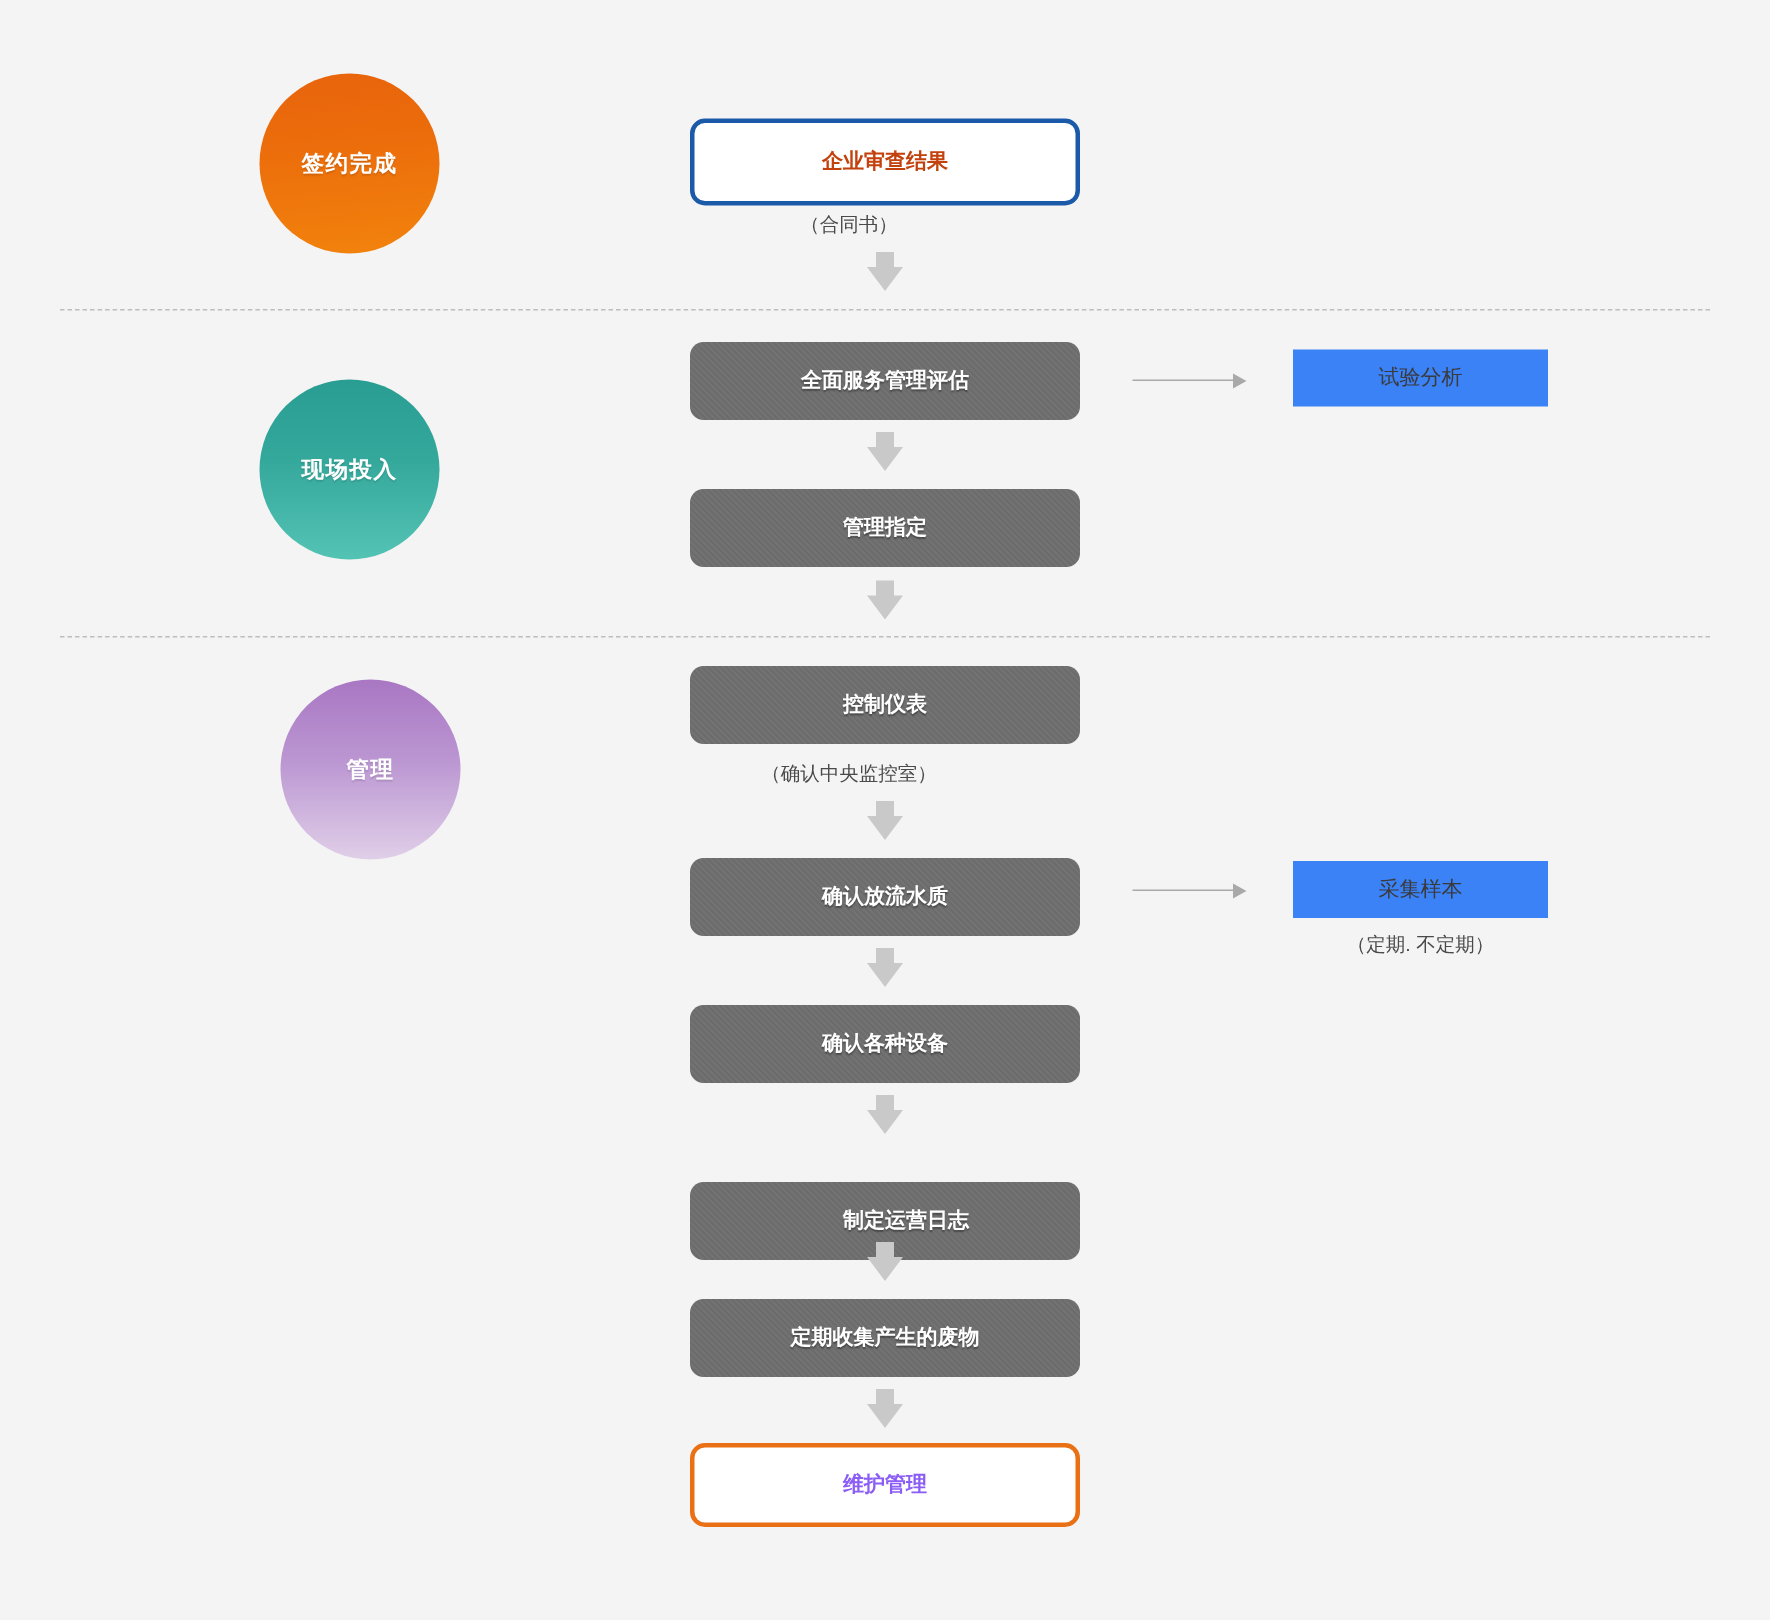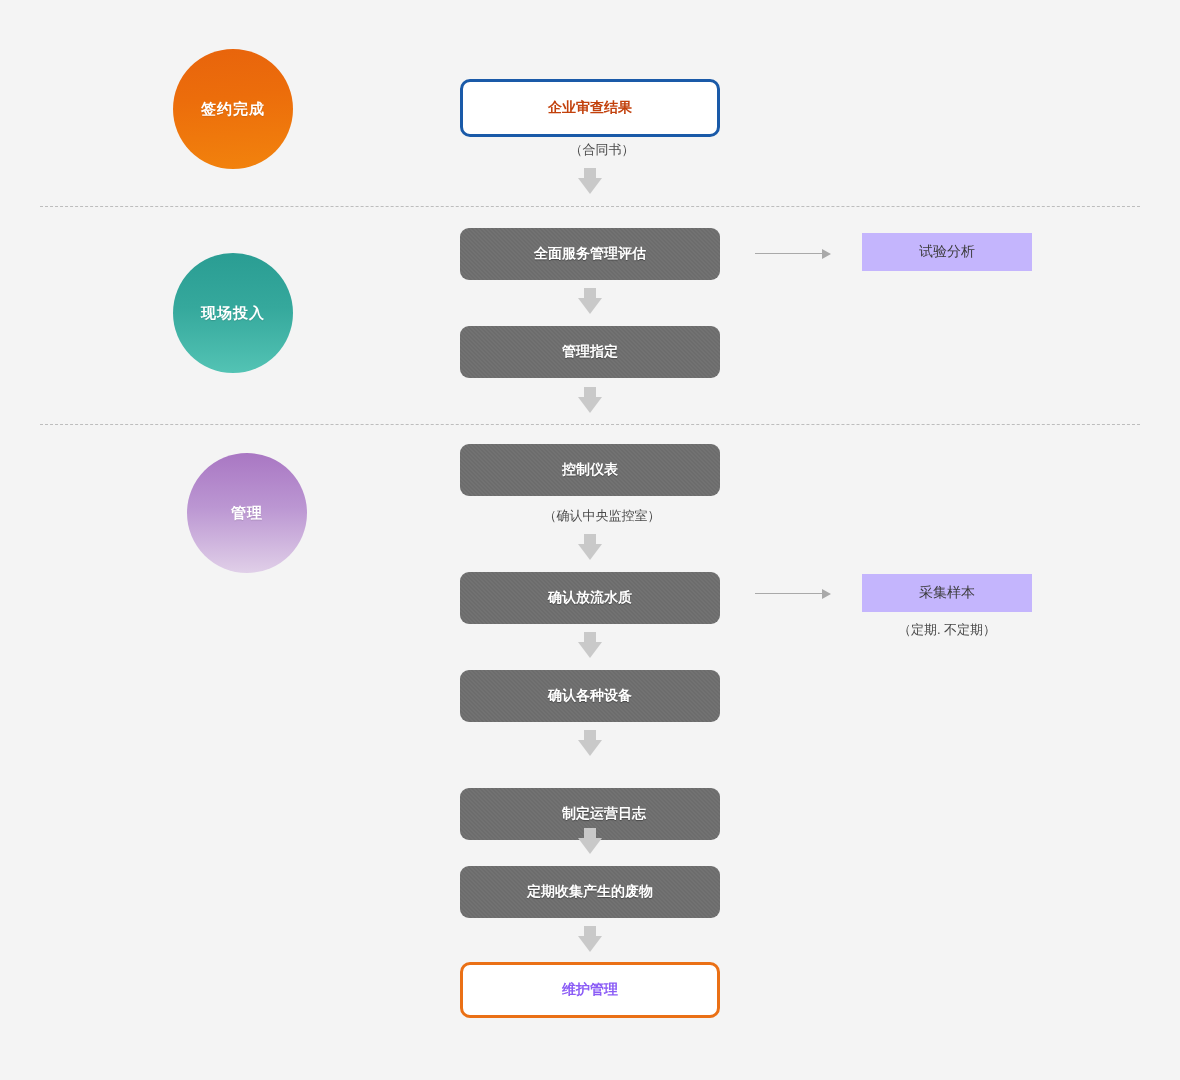--- a/index.html
+++ b/index.html
@@ -106,21 +106,21 @@
   .node-orange {
     border: 3px solid #ea7015;
     color: #8b5cf6;
     height: 56px;
     font-family: Liberation Serif, serif;
   }
 
   
   .caption {
     position: absolute;
-    left: 472px;
+    left: 436px;
     width: 260px;
     text-align: center;
     font-size: 13px;
     color: #4a4a4a;
   }
   .caption-side {
     left: 862px;
     width: 170px;
   }
 
@@ -175,21 +175,21 @@
     border-bottom: 5px solid transparent;
     border-left: 9px solid #a9a9a9;
   }
 
   
   .side-node {
     position: absolute;
     left: 862px;
     width: 170px;
     height: 38px;
-    background: #c4b5fd;
+    background: #3b82f6;
     display: flex;
     align-items: center;
     justify-content: center;
     font-size: 14px;
     color: #3a3a3a;
   }
 </style>
 </head>
 <body>
 

